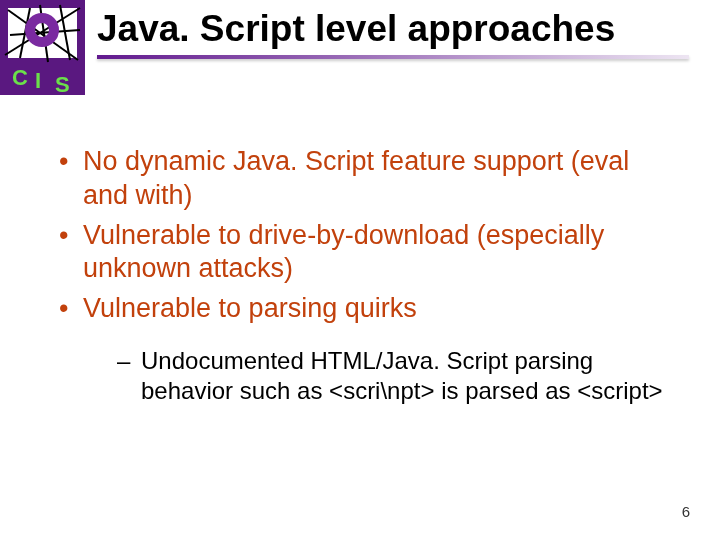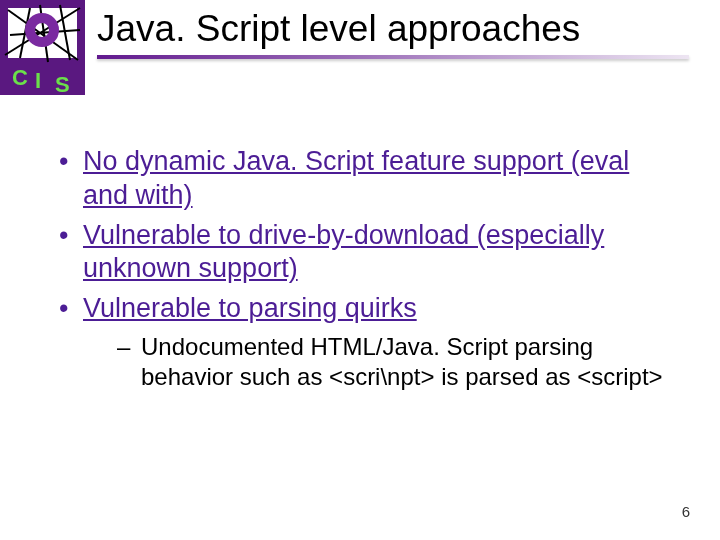--- a/index.html
+++ b/index.html
@@ -22,58 +22,57 @@
     flex-shrink: 0;
   }
   .title-wrap {
     flex: 1;
     padding-top: 8px;
     padding-left: 12px;
   }
   .title {
     font-size: 37px;
     color: #000;
-    font-weight: normal;
+    font-weight: bold;
     line-height: 1.15;
   }
   .title-underline {
     height: 4px;
     margin-top: 4px;
     width: 95%;
     background: linear-gradient(to right,
       rgba(80,0,130,0.9) 0%,
       rgba(80,0,130,0.6) 40%,
       rgba(80,0,130,0.1) 100%);
     box-shadow: 0 2px 3px rgba(0,0,0,0.2);
   }
   .content {
     padding: 50px 50px 0 55px;
   }
   .bullet-list {
     list-style: none;
   }
   .bullet-list > li {
     font-size: 27px;
-    color: #4c1d95;
+    color: #c2410c;
     line-height: 1.25;
     margin-bottom: 6px;
     padding-left: 28px;
     position: relative;
-    text-decoration: underline;
   }
   .bullet-list > li::before {
     content: "•";
     position: absolute;
     left: 4px;
     top: 0;
     font-size: 27px;
   }
   .sub-list {
     list-style: none;
-    margin-top: 6px;
+    margin-top: 20px;
     padding-left: 62px;
   }
   .sub-list > li {
     font-size: 24px;
     color: #000;
     line-height: 1.25;
     position: relative;
     padding-left: 24px;
   }
   .sub-list > li::before {
@@ -113,21 +112,21 @@
   </div>
   <div class="title-wrap">
     <h1 class="title">Java. Script level approaches</h1>
     <div class="title-underline"></div>
   </div>
 </div>
 
 <div class="content">
   <ul class="bullet-list">
     <li>No dynamic Java. Script feature support (eval and with)</li>
-    <li>Vulnerable to drive-by-download (especially unknown support)</li>
+    <li>Vulnerable to drive-by-download (especially unknown attacks)</li>
     <li>Vulnerable to parsing quirks</li>
   </ul>
   <ul class="sub-list">
     <li>Undocumented HTML/Java. Script parsing behavior such as &lt;scri\npt&gt; is parsed as &lt;script&gt;</li>
   </ul>
 </div>
 
 <div class="page-num">6</div>
 
 </body></html>

